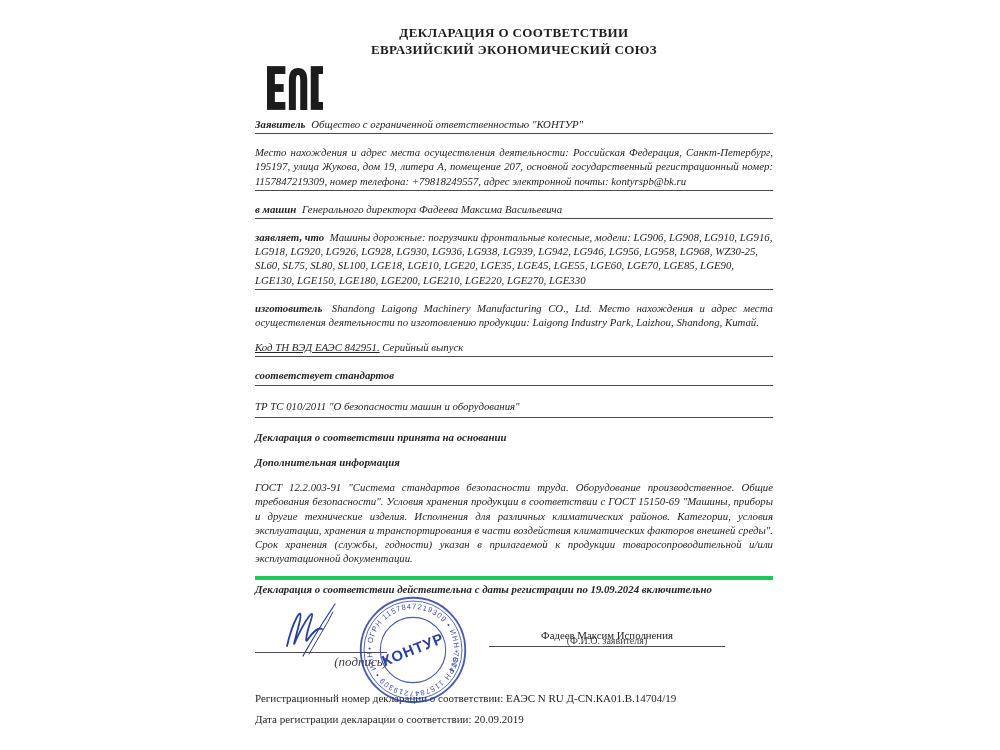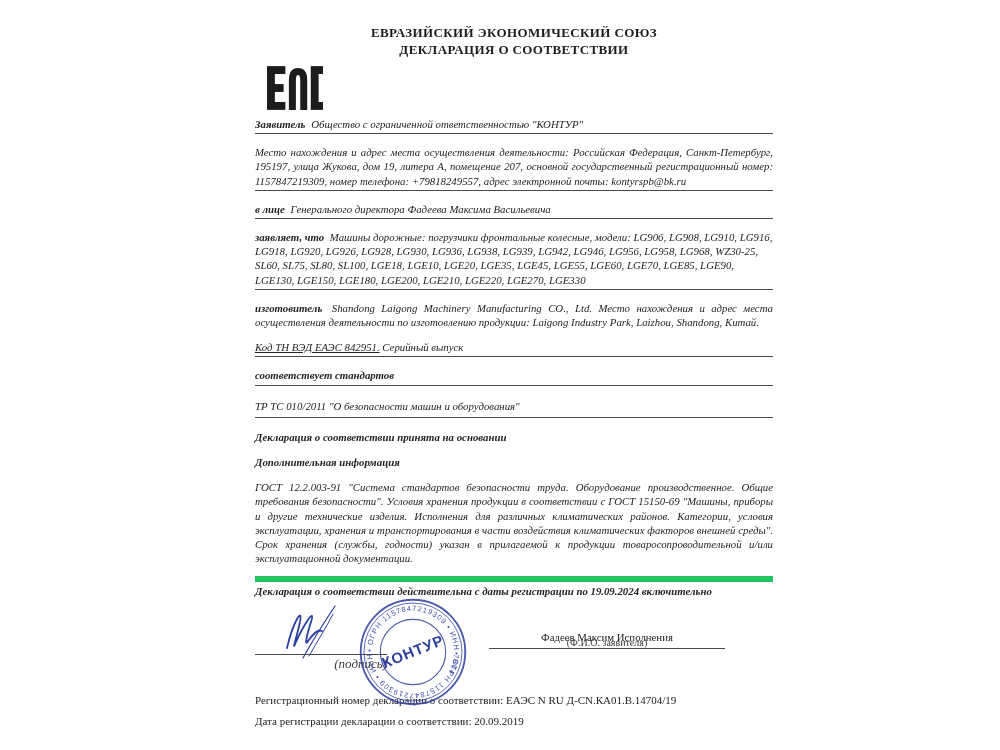--- a/index.html
+++ b/index.html
@@ -14,43 +14,43 @@
     position: absolute;
     left: 255px; top: 24px;
     width: 518px;
     font-size: 10.8px;
     line-height: 14.2px;
   }
   .title { text-align: center; font-weight: bold; font-size: 13px; line-height: 17px; letter-spacing: .4px; color:#1d1d1d; }
   .eac-wrap { margin: 7px 0 6px 12px; height: 46px; }
   .row { margin-bottom: 11px; font-style: italic; }
   .b-bot { border-bottom: 1px solid #4a4a4a; padding-bottom: 2px; }
-  .b-top { border-top: 6px solid #22c55e; padding-top: 2px; }
+  .b-top { border-top: 4px solid #22c55e; padding-top: 2px; }
   .lead { font-weight: bold; margin-right: 3px; }
   .just { text-align: justify; }
   .u { text-decoration: underline; }
   .bold { font-weight: bold; }
   .sig-section { position: relative; height: 76px; margin-top: 3px; }
   .sig-line { position: absolute; left: 0; top: 44px; width: 132px; border-top: 1px solid #4a4a4a; }
   .sig-caption { position: absolute; left: 0; top: 47px; width: 132px; font-size: 13px; text-align: right; color: #3c3c3c; font-style: italic; }
   .sig-squiggle { position: absolute; left: 14px; top: -8px; }
   .stamp { position: absolute; left: 102px; top: -14px; z-index: 2; }
   .fio-name { position: absolute; left: 234px; top: 20px; width: 236px; text-align: center; }
   .fio-line { position: absolute; left: 234px; top: 38px; width: 236px; border-top: 1px solid #4a4a4a; }
   .fio-caption { position: absolute; left: 234px; top: 26px; width: 236px; font-size: 10px; text-align: center; color: #3c3c3c; }
   .footer-line { font-weight: normal; margin-top: 7px; font-size: 11px; }
 </style>
 </head>
 <body>
 
 <div class="doc">
 
   <div class="title">
+    <div>ДЕКЛАРАЦИЯ О СООТВЕТСТВИИ</div>
     <div>ЕВРАЗИЙСКИЙ ЭКОНОМИЧЕСКИЙ СОЮЗ</div>
-    <div>ДЕКЛАРАЦИЯ О СООТВЕТСТВИИ</div>
   </div>
 
   <div class="eac-wrap">
     <svg width="56" height="46" viewBox="0 0 64 50" aria-hidden="true">
       <g fill="#1c1c1c">
         <rect x="0" y="0" width="9" height="50"></rect>
         <rect x="8" y="0" width="13" height="9"></rect>
         <rect x="8" y="20.5" width="11" height="9"></rect>
         <rect x="8" y="41" width="13" height="9"></rect>
       </g>
@@ -64,21 +64,21 @@
   </div>
 
   <div class="row b-bot">
     <span class="lead">Заявитель</span>
     <span>Общество с ограниченной ответственностью "КОНТУР"</span>
   </div>
 
   <div class="row b-bot just">Место нахождения и адрес места осуществления деятельности: Российская Федерация, Санкт-Петербург, 195197, улица Жукова, дом 19, литера А, помещение 207, основной государственный регистрационный номер: 1157847219309, номер телефона: +79818249557, адрес электронной почты: kontyrspb@bk.ru</div>
 
   <div class="row b-bot">
-    <span class="lead">в лице</span>
+    <span class="lead">в машин</span>
     <span>Генерального директора Фадеева Максима Васильевича</span>
   </div>
 
   <div class="row b-bot">
     <span class="lead">заявляет, что</span>
     <span>Машины дорожные: погрузчики фронтальные колесные,  модели: LG906, LG908, LG910, LG916, LG918, LG920, LG926, LG928, LG930, LG936, LG938, LG939, LG942, LG946, LG956, LG958, LG968, WZ30-25, SL60, SL75, SL80, SL100, LGE18, LGE10, LGE20, LGE35, LGE45, LGE55, LGE60, LGE70, LGE85, LGE90, LGE130, LGE150, LGE180, LGE200, LGE210, LGE220, LGE270, LGE330</span>
   </div>
 
   <div class="row just">
     <span class="lead">изготовитель</span>

